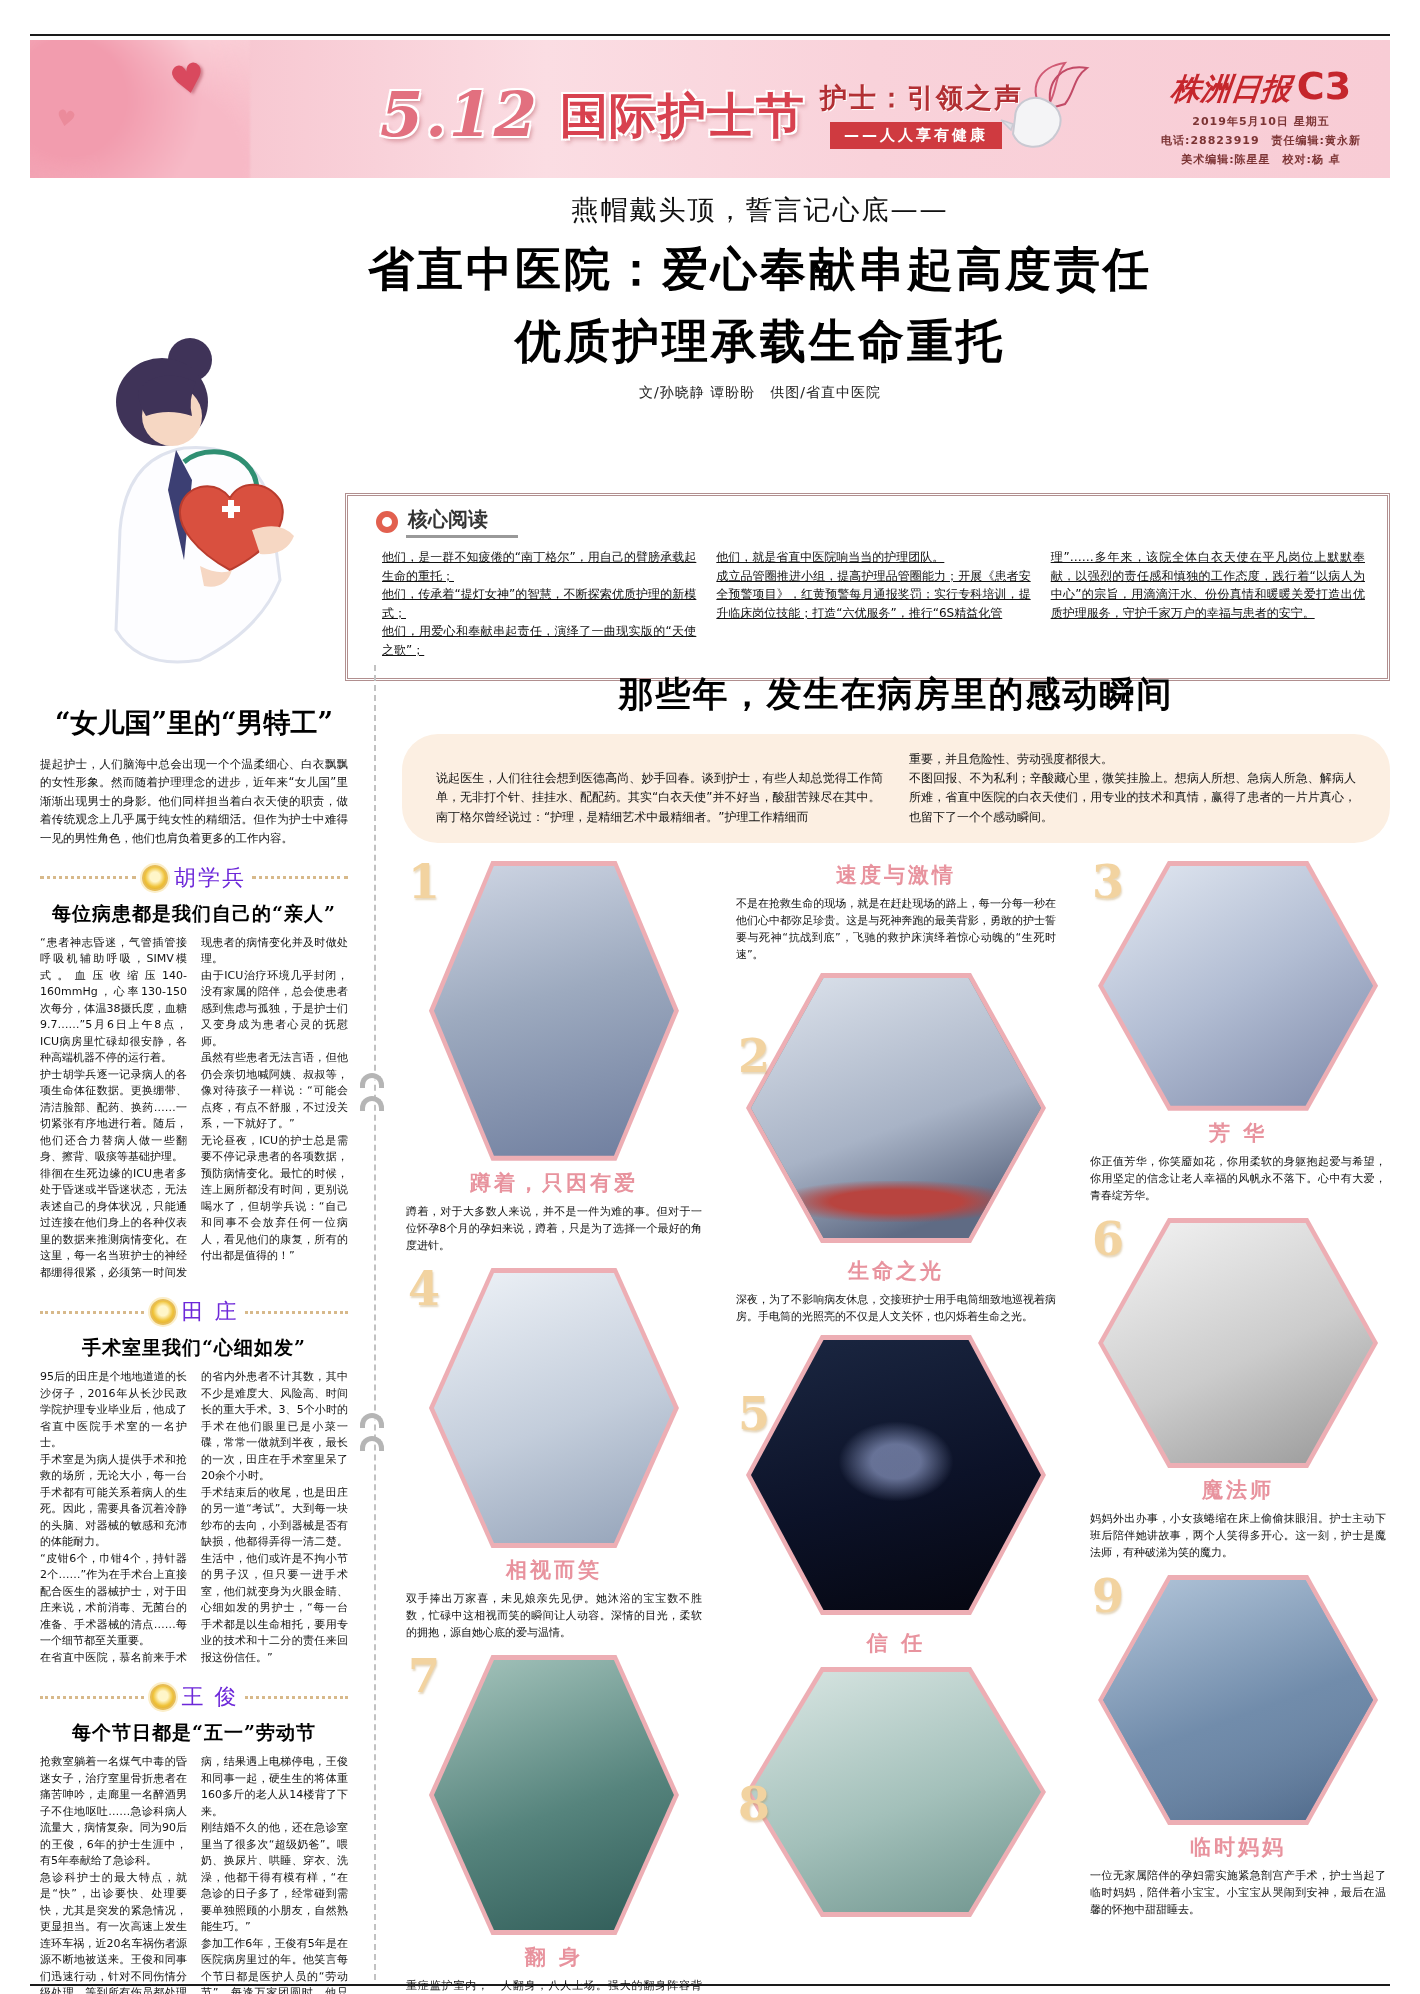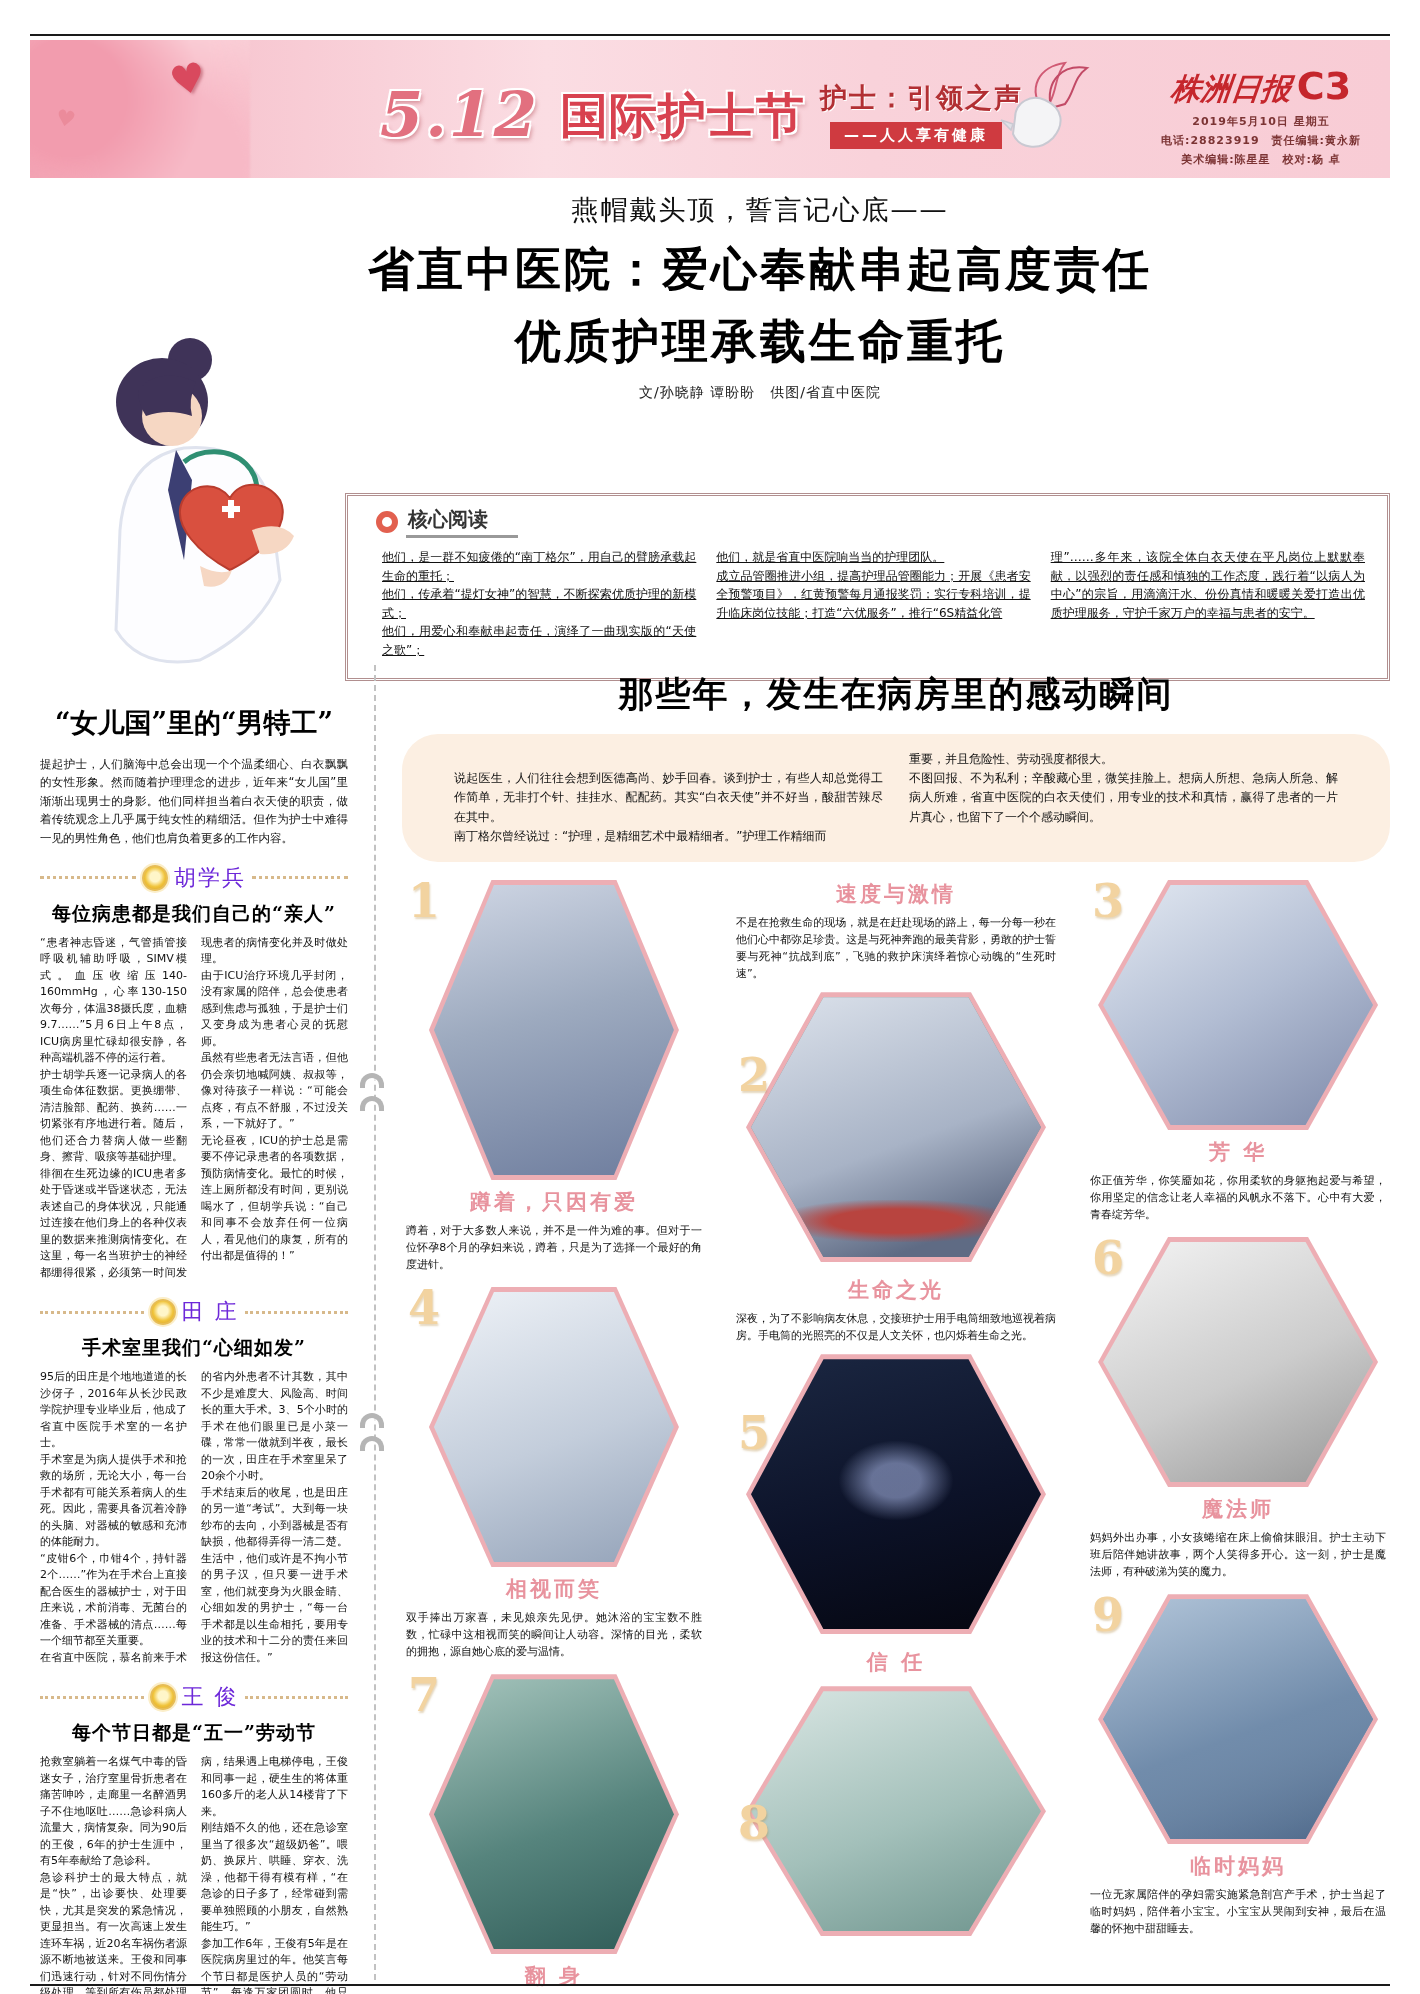--- a/index.html
+++ b/index.html
@@ -76,21 +76,21 @@
     border:2px solid #e7bd55; box-shadow:0 0 0 2px #fbeec9; }
   .sec-name { font-size:22px; font-weight:normal; color:#6d28d9; letter-spacing:2px; white-space:nowrap; }
   .sec-sub { font-size:19px; font-weight:bold; color:#000; text-align:center; letter-spacing:1px; margin-bottom:8px;
     font-family:"DejaVu Serif",serif; white-space:nowrap; }
   .sec-text { column-count:2; column-gap:14px; font-size:11px; line-height:1.5; color:#111;
     text-align:justify; white-space:pre-line; }
 
   
   .mo-title { font-size:35px; font-weight:bold; color:#000; font-family:"DejaVu Serif",serif; text-align:center;
     letter-spacing:2px; margin-top:6px; }
-  .mo-intro { background:#fcefe2; border-radius:36px; margin-top:16px; padding:16px 52px; column-count:2;
+  .mo-intro { background:#fcefe2; border-radius:36px; margin-top:16px; padding:16px 34px; column-count:2;
     column-gap:26px; font-size:12px; line-height:1.6; color:#111; text-align:justify; white-space:pre-line; }
   .mo-grid { display:grid; grid-template-columns:1fr 1.08fr 1fr; gap:0 26px; margin-top:18px; }
   .mo-colstack { display:flex; flex-direction:column; }
   .mcard { position:relative; margin-bottom:14px; }
   .hexwrap { position:relative; margin:0 auto; }
   .hex { position:absolute; inset:0; background:#edaeb4; clip-path:polygon(25% 0,75% 0,100% 50%,75% 100%,25% 100%,0 50%); }
   .hex-in { position:absolute; inset:5px; clip-path:polygon(25% 0,75% 0,100% 50%,75% 100%,25% 100%,0 50%); }
   .num { position:absolute; z-index:4; font-size:46px; font-weight:bold; color:#f2d3a0;
     text-shadow:1px 1px 0 #e4b want; text-shadow:1px 2px 2px rgba(180,140,70,.35); top:-6px; left:6px; font-family:"DejaVu Serif",serif; }
   .cap-title { font-size:21px; font-weight:bold; color:#e8939e; text-align:center; letter-spacing:3px; margin:8px 0 6px 0; }

